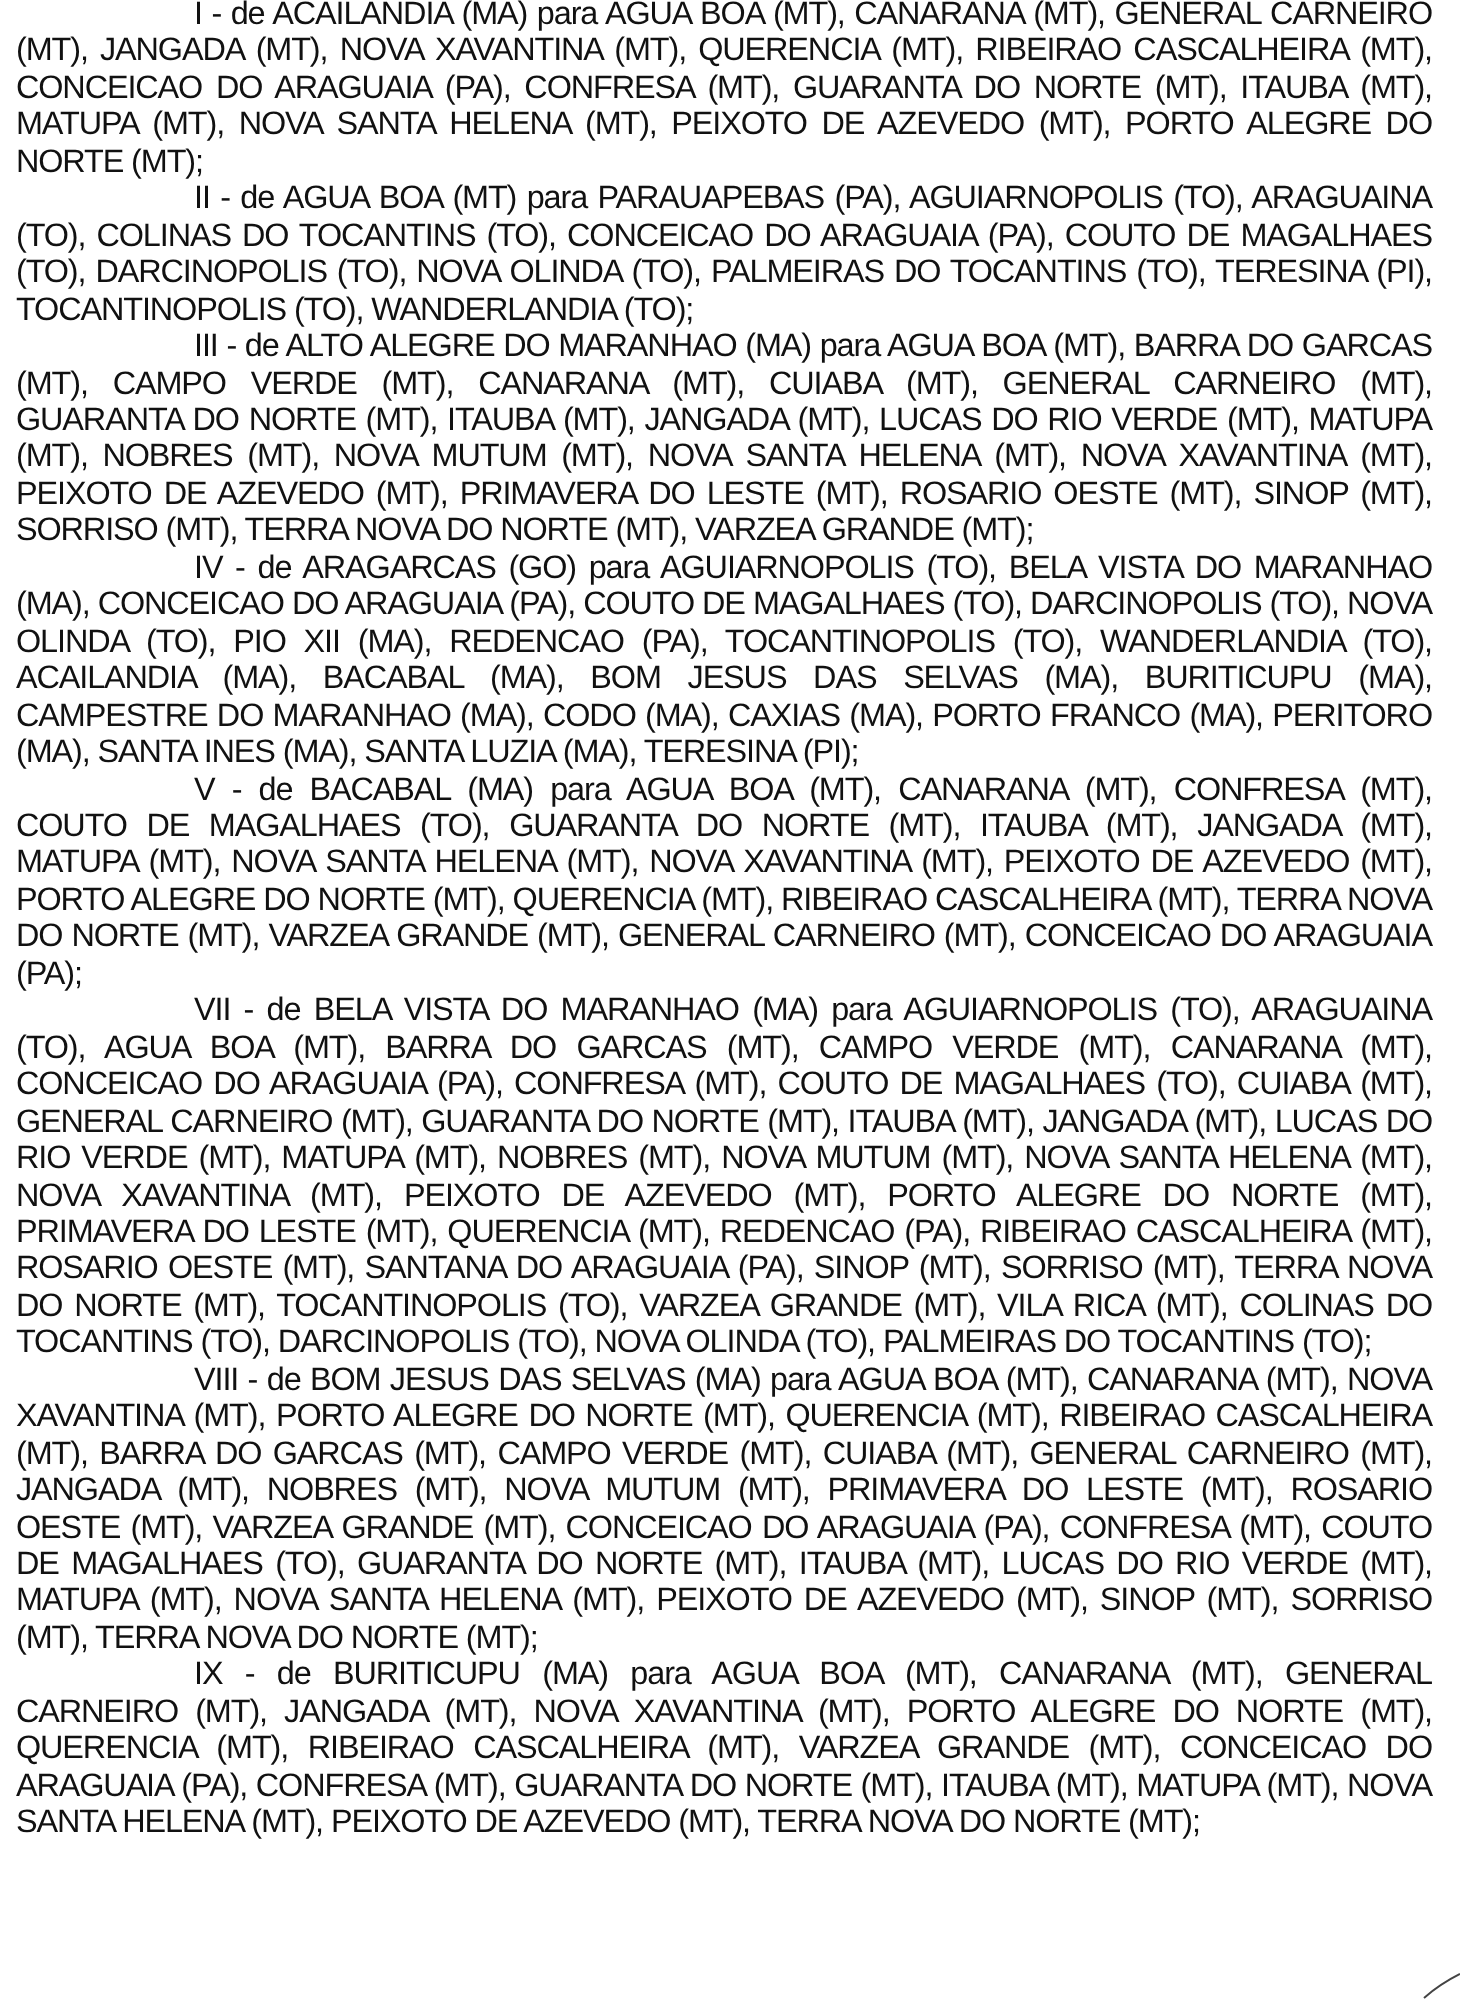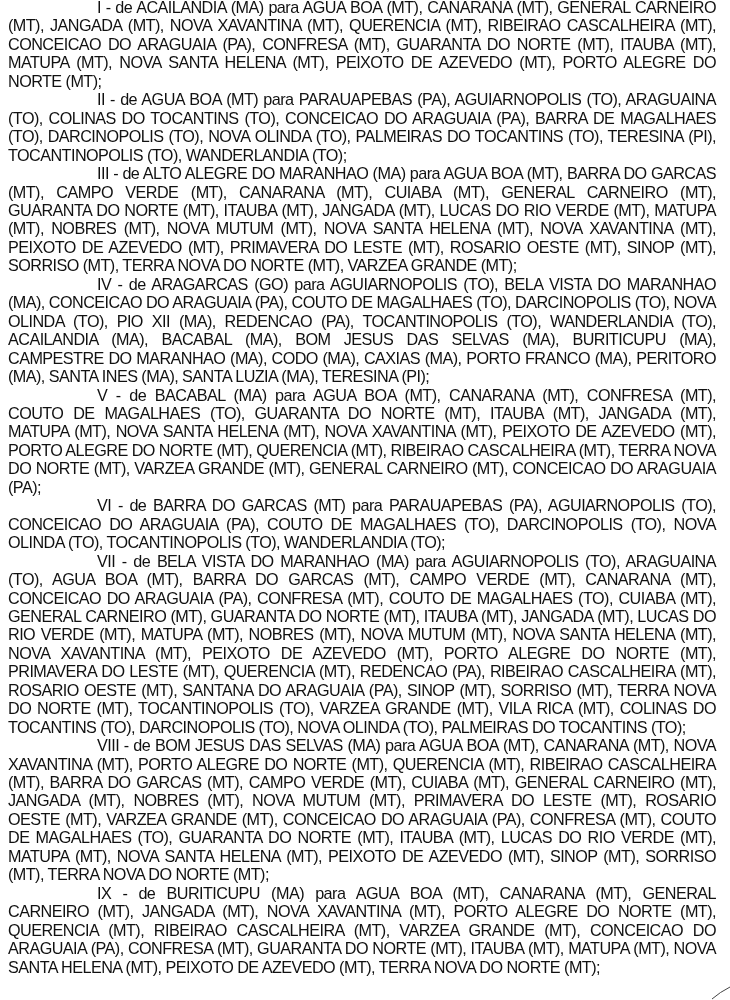--- a/index.html
+++ b/index.html
@@ -37,25 +37,24 @@
     bottom: 0px;
     width: 20px;
     height: 14px;
   }
 </style>
 </head>
 <body>
 
 <div class="page">
   <p class="para">I - de ACAILANDIA (MA) para AGUA BOA (MT), CANARANA (MT), GENERAL CARNEIRO (MT), JANGADA (MT), NOVA XAVANTINA (MT), QUERENCIA (MT), RIBEIRAO CASCALHEIRA (MT), CONCEICAO DO ARAGUAIA (PA), CONFRESA (MT), GUARANTA DO NORTE (MT), ITAUBA (MT), MATUPA (MT), NOVA SANTA HELENA (MT), PEIXOTO DE AZEVEDO (MT), PORTO ALEGRE DO NORTE (MT);</p>
-  <p class="para">II - de AGUA BOA (MT) para PARAUAPEBAS (PA), AGUIARNOPOLIS (TO), ARAGUAINA (TO), COLINAS DO TOCANTINS (TO), CONCEICAO DO ARAGUAIA (PA), BARRA DE MAGALHAES (TO), DARCINOPOLIS (TO), NOVA OLINDA (TO), PALMEIRAS DO TOCANTINS (TO), TERESINA (PI), TOCANTINOPOLIS (TO), WANDERLANDIA (TO);</p>
+  <p class="para">II - de AGUA BOA (MT) para PARAUAPEBAS (PA), AGUIARNOPOLIS (TO), ARAGUAINA (TO), COLINAS DO TOCANTINS (TO), CONCEICAO DO ARAGUAIA (PA), COUTO DE MAGALHAES (TO), DARCINOPOLIS (TO), NOVA OLINDA (TO), PALMEIRAS DO TOCANTINS (TO), TERESINA (PI), TOCANTINOPOLIS (TO), WANDERLANDIA (TO);</p>
   <p class="para">III - de ALTO ALEGRE DO MARANHAO (MA) para AGUA BOA (MT), BARRA DO GARCAS (MT), CAMPO VERDE (MT), CANARANA (MT), CUIABA (MT), GENERAL CARNEIRO (MT), GUARANTA DO NORTE (MT), ITAUBA (MT), JANGADA (MT), LUCAS DO RIO VERDE (MT), MATUPA (MT), NOBRES (MT), NOVA MUTUM (MT), NOVA SANTA HELENA (MT), NOVA XAVANTINA (MT), PEIXOTO DE AZEVEDO (MT), PRIMAVERA DO LESTE (MT), ROSARIO OESTE (MT), SINOP (MT), SORRISO (MT), TERRA NOVA DO NORTE (MT), VARZEA GRANDE (MT);</p>
   <p class="para">IV - de ARAGARCAS (GO) para AGUIARNOPOLIS (TO), BELA VISTA DO MARANHAO (MA), CONCEICAO DO ARAGUAIA (PA), COUTO DE MAGALHAES (TO), DARCINOPOLIS (TO), NOVA OLINDA (TO), PIO XII (MA), REDENCAO (PA), TOCANTINOPOLIS (TO), WANDERLANDIA (TO), ACAILANDIA (MA), BACABAL (MA), BOM JESUS DAS SELVAS (MA), BURITICUPU (MA), CAMPESTRE DO MARANHAO (MA), CODO (MA), CAXIAS (MA), PORTO FRANCO (MA), PERITORO (MA), SANTA INES (MA), SANTA LUZIA (MA), TERESINA (PI);</p>
   <p class="para">V - de BACABAL (MA) para AGUA BOA (MT), CANARANA (MT), CONFRESA (MT), COUTO DE MAGALHAES (TO), GUARANTA DO NORTE (MT), ITAUBA (MT), JANGADA (MT), MATUPA (MT), NOVA SANTA HELENA (MT), NOVA XAVANTINA (MT), PEIXOTO DE AZEVEDO (MT), PORTO ALEGRE DO NORTE (MT), QUERENCIA (MT), RIBEIRAO CASCALHEIRA (MT), TERRA NOVA DO NORTE (MT), VARZEA GRANDE (MT), GENERAL CARNEIRO (MT), CONCEICAO DO ARAGUAIA (PA);</p>
-  <p class="para">VI - de BARRA DO GARCAS (MT) para PARAUAPEBAS (PA), AGUIARNOPOLIS (TO), CONCEICAO DO ARAGUAIA (PA), COUTO DE MAGALHAES (TO), DARCINOPOLIS (TO), NOVA OLINDA (TO), TOCANTINOPOLIS (TO), WANDERLANDIA (TO);</p>
   <p class="para">VII - de BELA VISTA DO MARANHAO (MA) para AGUIARNOPOLIS (TO), ARAGUAINA (TO), AGUA BOA (MT), BARRA DO GARCAS (MT), CAMPO VERDE (MT), CANARANA (MT), CONCEICAO DO ARAGUAIA (PA), CONFRESA (MT), COUTO DE MAGALHAES (TO), CUIABA (MT), GENERAL CARNEIRO (MT), GUARANTA DO NORTE (MT), ITAUBA (MT), JANGADA (MT), LUCAS DO RIO VERDE (MT), MATUPA (MT), NOBRES (MT), NOVA MUTUM (MT), NOVA SANTA HELENA (MT), NOVA XAVANTINA (MT), PEIXOTO DE AZEVEDO (MT), PORTO ALEGRE DO NORTE (MT), PRIMAVERA DO LESTE (MT), QUERENCIA (MT), REDENCAO (PA), RIBEIRAO CASCALHEIRA (MT), ROSARIO OESTE (MT), SANTANA DO ARAGUAIA (PA), SINOP (MT), SORRISO (MT), TERRA NOVA DO NORTE (MT), TOCANTINOPOLIS (TO), VARZEA GRANDE (MT), VILA RICA (MT), COLINAS DO TOCANTINS (TO), DARCINOPOLIS (TO), NOVA OLINDA (TO), PALMEIRAS DO TOCANTINS (TO);</p>
   <p class="para">VIII - de BOM JESUS DAS SELVAS (MA) para AGUA BOA (MT), CANARANA (MT), NOVA XAVANTINA (MT), PORTO ALEGRE DO NORTE (MT), QUERENCIA (MT), RIBEIRAO CASCALHEIRA (MT), BARRA DO GARCAS (MT), CAMPO VERDE (MT), CUIABA (MT), GENERAL CARNEIRO (MT), JANGADA (MT), NOBRES (MT), NOVA MUTUM (MT), PRIMAVERA DO LESTE (MT), ROSARIO OESTE (MT), VARZEA GRANDE (MT), CONCEICAO DO ARAGUAIA (PA), CONFRESA (MT), COUTO DE MAGALHAES (TO), GUARANTA DO NORTE (MT), ITAUBA (MT), LUCAS DO RIO VERDE (MT), MATUPA (MT), NOVA SANTA HELENA (MT), PEIXOTO DE AZEVEDO (MT), SINOP (MT), SORRISO (MT), TERRA NOVA DO NORTE (MT);</p>
   <p class="para">IX - de BURITICUPU (MA) para AGUA BOA (MT), CANARANA (MT), GENERAL CARNEIRO (MT), JANGADA (MT), NOVA XAVANTINA (MT), PORTO ALEGRE DO NORTE (MT), QUERENCIA (MT), RIBEIRAO CASCALHEIRA (MT), VARZEA GRANDE (MT), CONCEICAO DO ARAGUAIA (PA), CONFRESA (MT), GUARANTA DO NORTE (MT), ITAUBA (MT), MATUPA (MT), NOVA SANTA HELENA (MT), PEIXOTO DE AZEVEDO (MT), TERRA NOVA DO NORTE (MT);</p>
 </div>
 
 <svg class="corner-mark" viewBox="0 0 20 14">
   <path d="M2 13 Q10 6 20 1" stroke="#444" stroke-width="1" fill="none"></path>
 </svg>
 
 </body></html>

